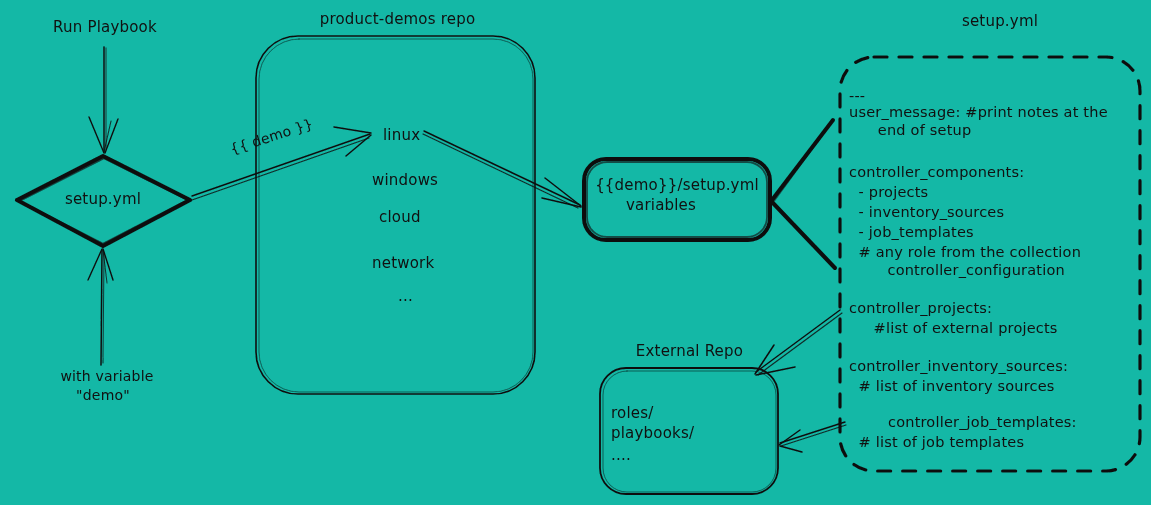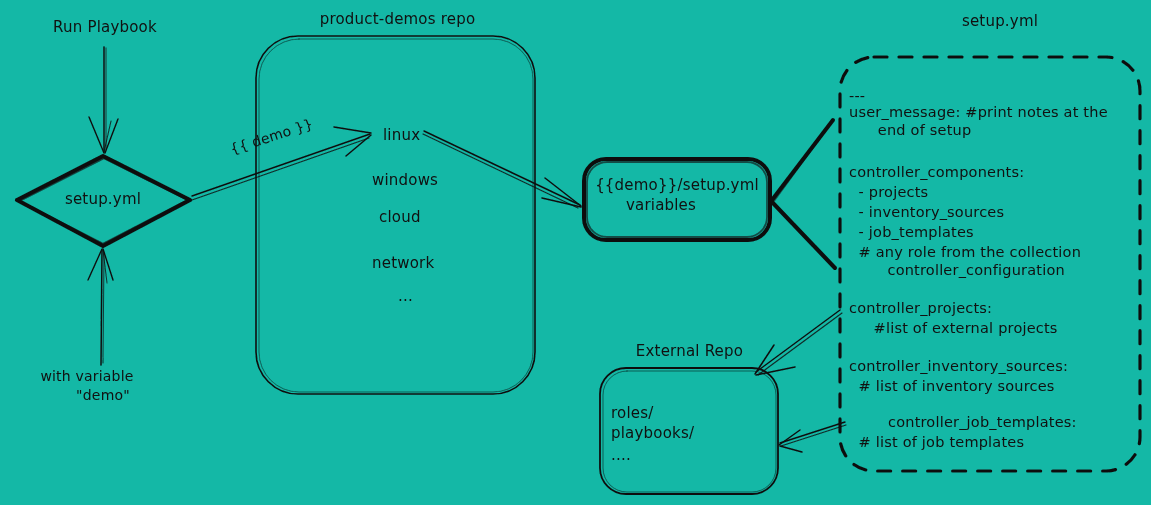--- a/index.html
+++ b/index.html
@@ -108,21 +108,21 @@
       <path d="M 800,430 L 779,445" stroke-width="1.5"></path>
       <path d="M 802,452 L 780,446" stroke-width="1.5"></path>
 
     </g>
   </svg>
 
   <div class="lbl t-title center" style="left:40px; top:18px; width:130px;">Run Playbook</div>
 
   <div class="lbl t-node center" style="left:43px; top:190px; width:120px;">setup.yml</div>
 
-  <div class="lbl t-small center" style="left:17px; top:368px; width:140px;">with variable</div>
+  <div class="lbl t-small center" style="left:37px; top:368px; width:140px;">with variable</div>
   <div class="lbl t-small center" style="left:33px; top:387px; width:140px;">"demo"</div>
 
   <div class="lbl t-title center" style="left:305px; top:10px; width:185px;">product-demos repo</div>
 
   <div class="lbl t-edge" style="left:228px; top:142px; transform:rotate(-18deg); transform-origin:left top;">{{ demo }}</div>
 
   <div class="lbl t-item" style="left:383px; top:126px;">linux</div>
   <div class="lbl t-item" style="left:372px; top:171px;">windows</div>
   <div class="lbl t-item" style="left:379px; top:208px;">cloud</div>
   <div class="lbl t-item" style="left:372px; top:254px;">network</div>

